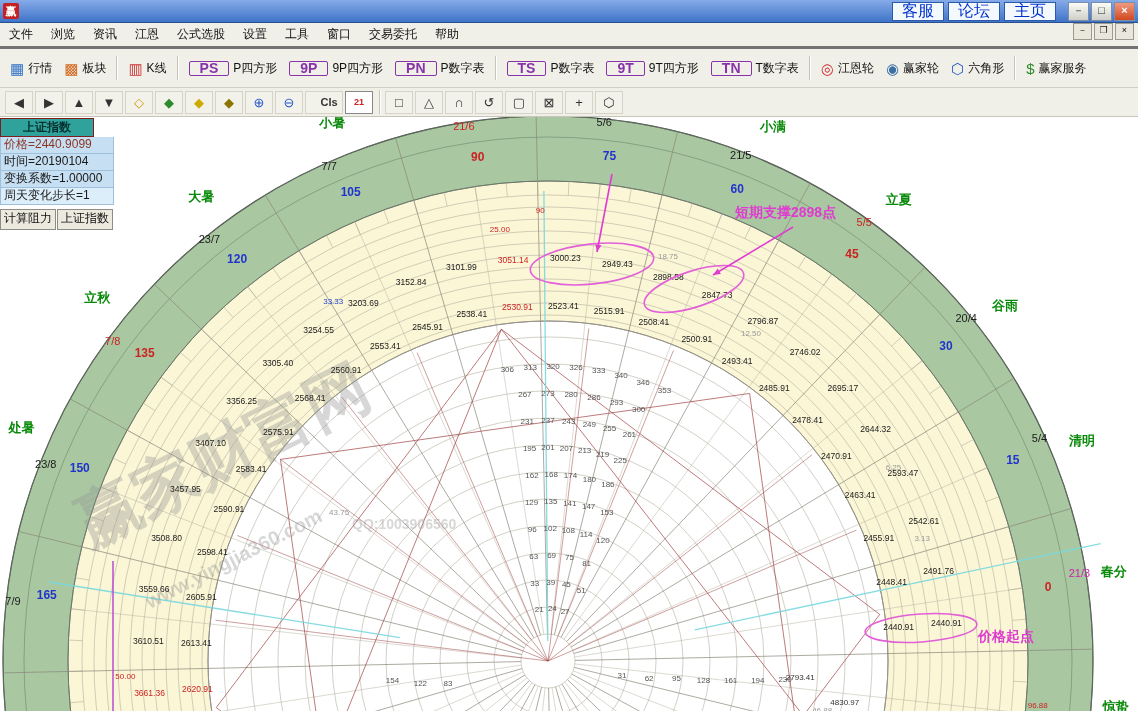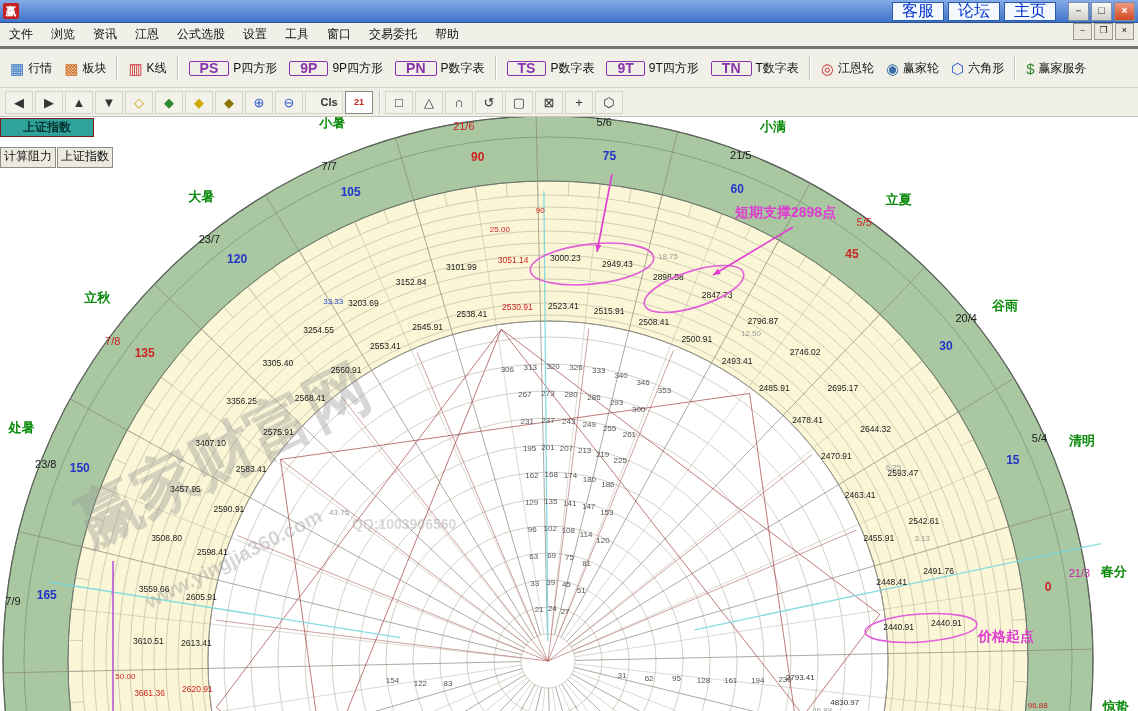--- a/index.html
+++ b/index.html
@@ -36,21 +36,21 @@
   .draw-btn.txt{font-size:11px;font-weight:bold;}
   .draw-btn.cal{font-size:9px;font-weight:bold;border:1px solid #888;background:#fff;}
   
   .chart{position:relative;width:1138px;height:600px;background:#fff;}
   #wheel{position:absolute;left:0;top:0;}
   .panel{position:absolute;left:0;top:1px;width:114px;z-index:5;font-size:12px;}
   .panel-header{background:#2fa29b;color:#053230;text-align:center;height:17px;line-height:17px;
                 width:92px;font-weight:bold;border:1px solid #7f1d1d;}
   .panel-row{background:#c6dff2;border:1px solid #9fc0da;border-top:none;height:16px;line-height:15px;
              padding-left:3px;color:#1a1a1a;white-space:nowrap;}
-  .panel-btns{display:flex;margin-top:10px;}
+  .panel-btns{display:flex;margin-top:4px;}
   .panel-btn{flex:1;background:#eceadf;border:1px solid #8d8d85;height:19px;line-height:17px;
              text-align:center;font-size:12px;margin-right:1px;}
 </style>
 </head>
 <body>
 
 <div class="titlebar">
   <div class="app-icon">赢</div>
   <div class="tb-links" id="tb-links">
       <div class="tb-link">客服</div>
@@ -526,18 +526,24 @@
       <ellipse cx="921" cy="511" rx="56" ry="14" fill="none" stroke="#e35fd8" stroke-width="1.6" transform="rotate(-4 921 511)"></ellipse>
       <line x1="612" y1="57" x2="597" y2="135" stroke="#e03bd0" stroke-width="1.6"></line>
       <polygon points="597,135 595.332229163125,127.17577221473778 601.4508103266388,128.35242243849044" fill="#e03bd0"></polygon>
       <line x1="793" y1="110" x2="713" y2="158" stroke="#e03bd0" stroke-width="1.6"></line>
       <polygon points="713,158 717.7155936184305,151.53755643538628 720.9212589656853,156.88033201414424" fill="#e03bd0"></polygon>
       <text x="735" y="100" font-size="14" font-weight="bold" fill="#e03bd0">短期支撑2898点</text>
       <text x="978" y="524" font-size="14" font-weight="bold" fill="#e03bd0">价格起点</text>
     </svg>
   <div class="panel">
     <div class="panel-header">上证指数</div>
+    <div id="panel-rows">
+        <div class="panel-row" style="color: rgb(139, 54, 38);">价格=2440.9099</div>
+        <div class="panel-row" style="color: rgb(26, 26, 26);">时间=20190104</div>
+        <div class="panel-row" style="color: rgb(26, 26, 26);">变换系数=1.00000</div>
+        <div class="panel-row" style="color: rgb(26, 26, 26); background: rgb(221, 238, 251);">周天变化步长=1</div>
+      </div>
     <div class="panel-btns" id="panel-btns">
         <div class="panel-btn">计算阻力</div>
         <div class="panel-btn">上证指数</div>
       </div>
   </div>
 </div>
 
 </body></html>

